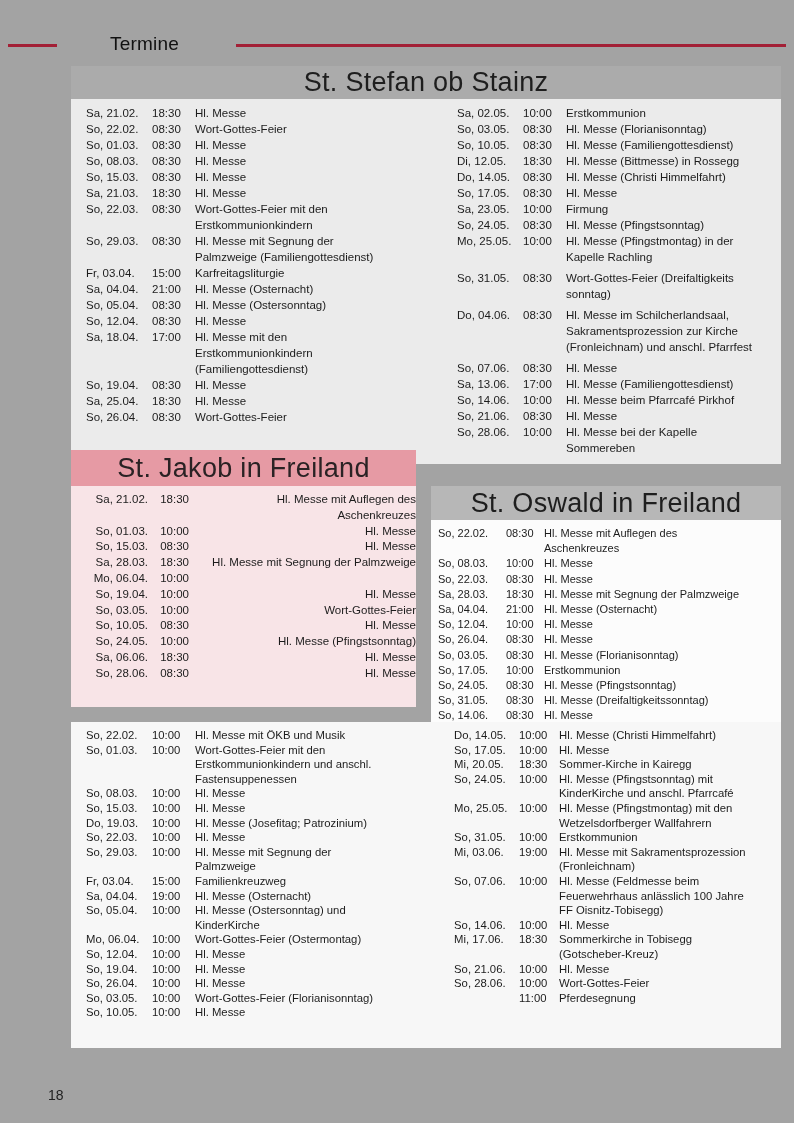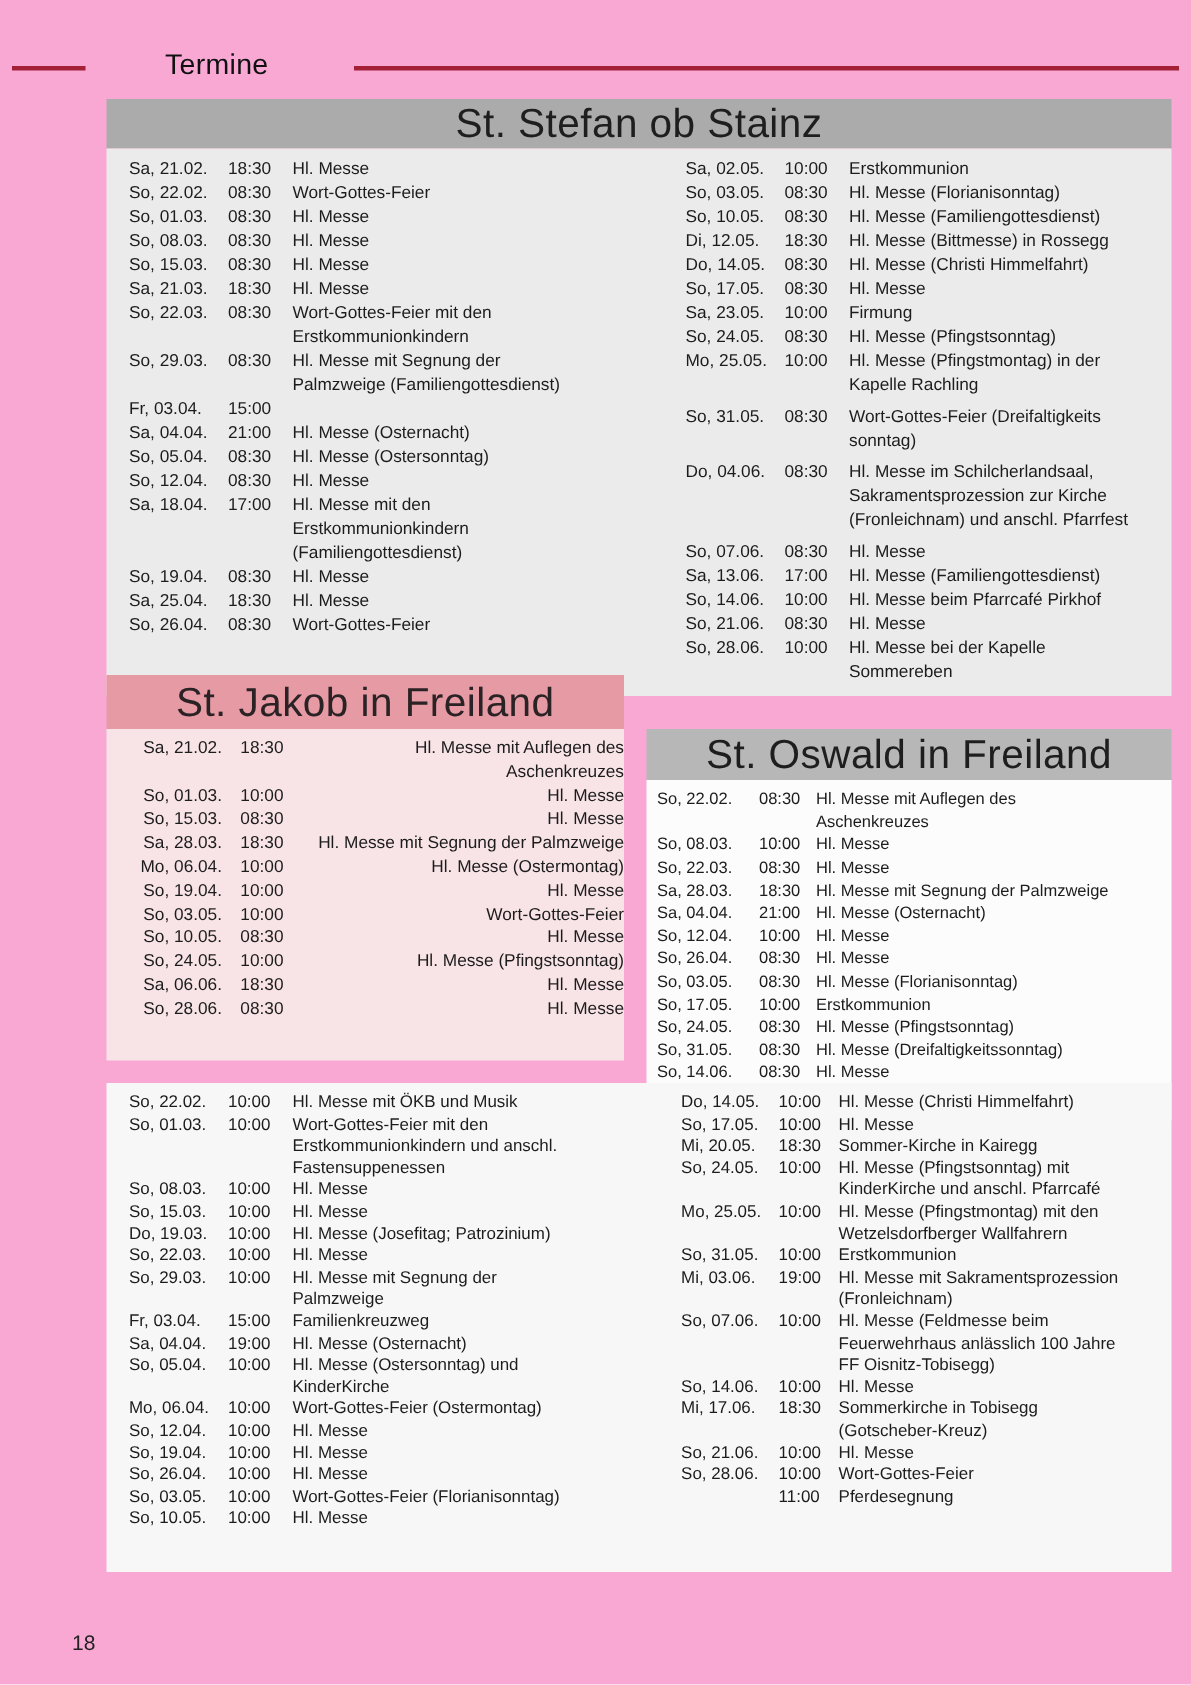--- a/index.html
+++ b/index.html
@@ -1,17 +1,17 @@
 <!DOCTYPE html>
 <html><head>
 <meta charset="utf-8">
 <style>
   html,body { margin:0; padding:0; background:#ffffff; }
   .page {
-    position:relative; width:794px; height:1123px; background:#f9a8d4;
+    position:relative; width:794px; height:1123px; background:#a3a3a3;
     font-family:"Liberation Sans", sans-serif; color:#1c1c1c; overflow:hidden;
   }
   
   .rule { position:absolute; height:3px; }
   .rule-left  { left:8px;  top:44px; width:49px; }
   .rule-right { left:236px; top:44px; width:550px; }
   .header-label {
     position:absolute; left:110px; top:33px;
     font-size:19px; color:#111; letter-spacing:0.2px;
   }
@@ -132,20 +132,23 @@
             <span class="d">So, 29.03.</span>
             <span class="t">08:30</span>
             <span class="x">
               <div>Hl. Messe mit Segnung der</div>
               <div>Palmzweige (Familiengottesdienst)</div>
             </span>
           </div>
           <div class="row">
             <span class="d">Fr, 03.04.</span>
             <span class="t">15:00</span>
+            <span class="x">
+              <div>Karfreitagsliturgie</div>
+            </span>
           </div>
           <div class="row">
             <span class="d">Sa, 04.04.</span>
             <span class="t">21:00</span>
             <span class="x">
               <div>Hl. Messe (Osternacht)</div>
             </span>
           </div>
           <div class="row">
             <span class="d">So, 05.04.</span>
@@ -345,23 +348,20 @@
           <div class="row">
             <span class="d">Sa, 28.03.</span>
             <span class="t">18:30</span>
             <span class="x">
               <div>Hl. Messe mit Segnung der Palmzweige</div>
             </span>
           </div>
           <div class="row">
             <span class="d">Mo, 06.04.</span>
             <span class="t">10:00</span>
-            <span class="x">
-              <div>Hl. Messe (Ostermontag)</div>
-            </span>
           </div>
           <div class="row">
             <span class="d">So, 19.04.</span>
             <span class="t">10:00</span>
             <span class="x">
               <div>Hl. Messe</div>
             </span>
           </div>
           <div class="row">
             <span class="d">So, 03.05.</span>

